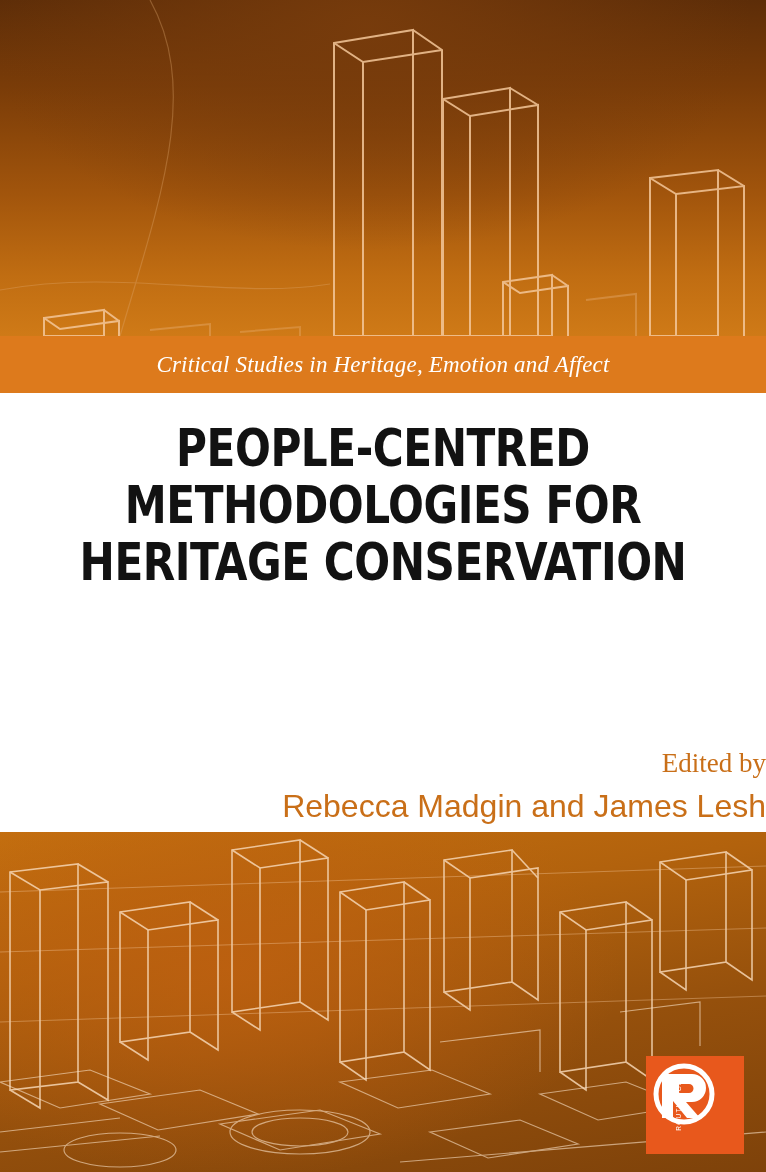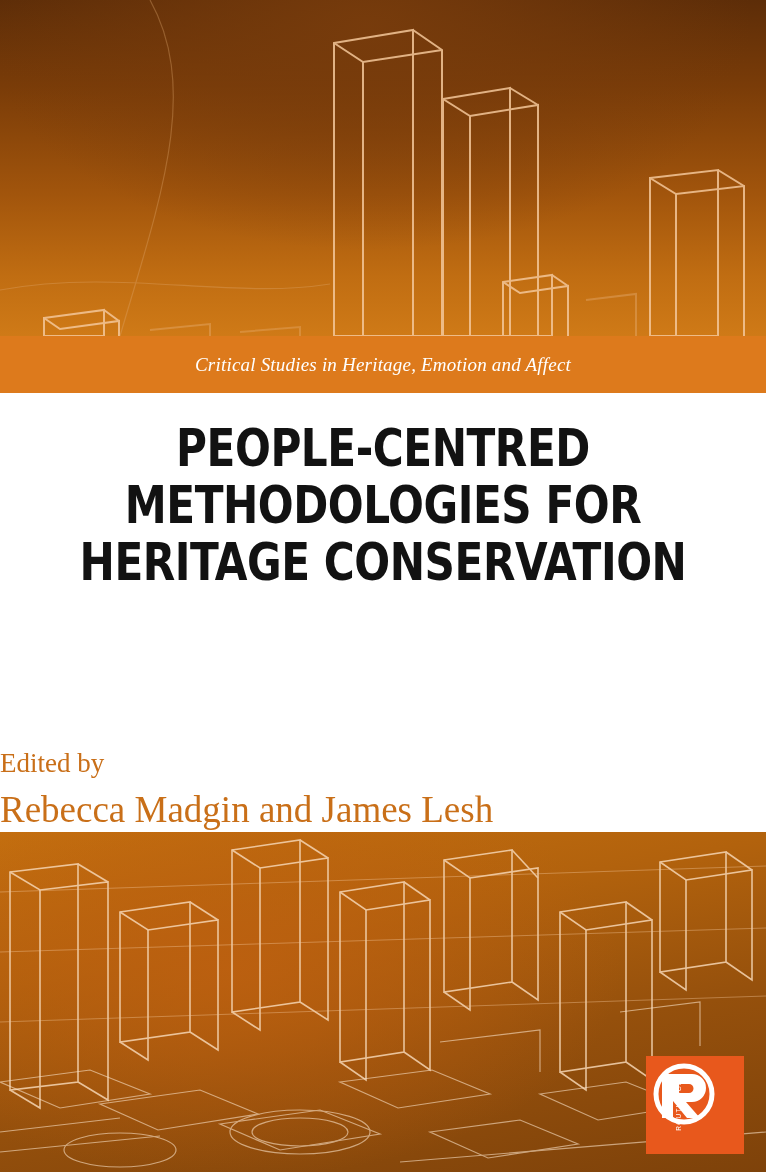--- a/index.html
+++ b/index.html
@@ -44,21 +44,21 @@
     width: 766px;
     height: 57px;
     background: #dd7a1c;
     display: flex;
     align-items: center;
     justify-content: center;
   }
   .series-text {
     font-family: "Liberation Serif", serif;
     font-style: italic;
-    font-size: 19px;
+    font-size: 23px;
     color: #ffffff;
     letter-spacing: 0.2px;
     white-space: nowrap;
   }
 
   
   .white-panel {
     position: absolute;
     left: 0;
     top: 393px;
@@ -100,31 +100,31 @@
     color: #1a1a1a;
     text-transform: uppercase;
     transform: scaleX(0.94);
     transform-origin: center;
   }
   .editors-block {
     position: absolute;
     left: 0;
     top: 355px;
     width: 766px;
-    text-align: left;
+    text-align: right;
   }
   .edited-by {
     font-family: "Liberation Serif", serif;
     font-size: 27px;
     color: #c96f18;
     margin-bottom: 9px;
   }
   .editor-names {
-    font-family: Liberation Serif, serif;
-    font-size: 37px;
+    font-family: Liberation Sans, sans-serif;
+    font-size: 32px;
     color: #c96f18;
   }
 
   
   .bottom-art {
     position: absolute;
     left: 0;
     top: 832px;
     width: 766px;
     height: 340px;

